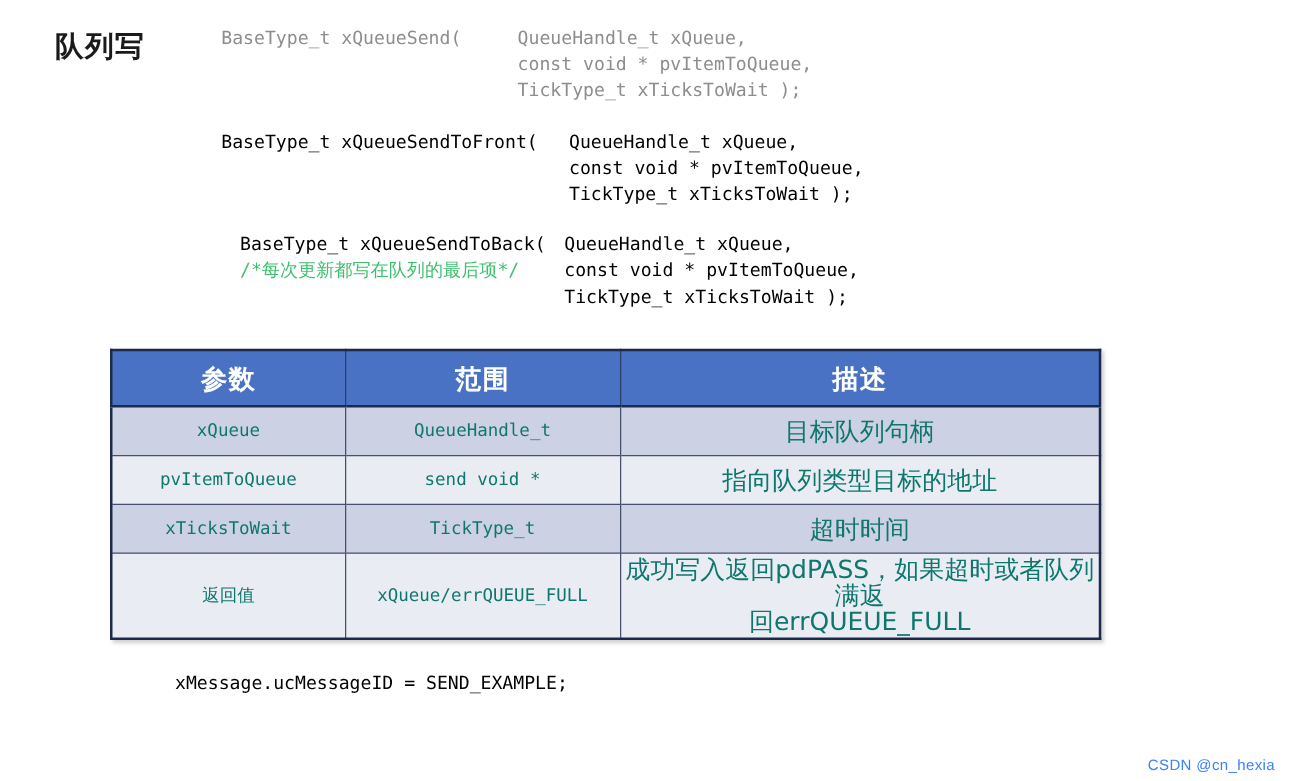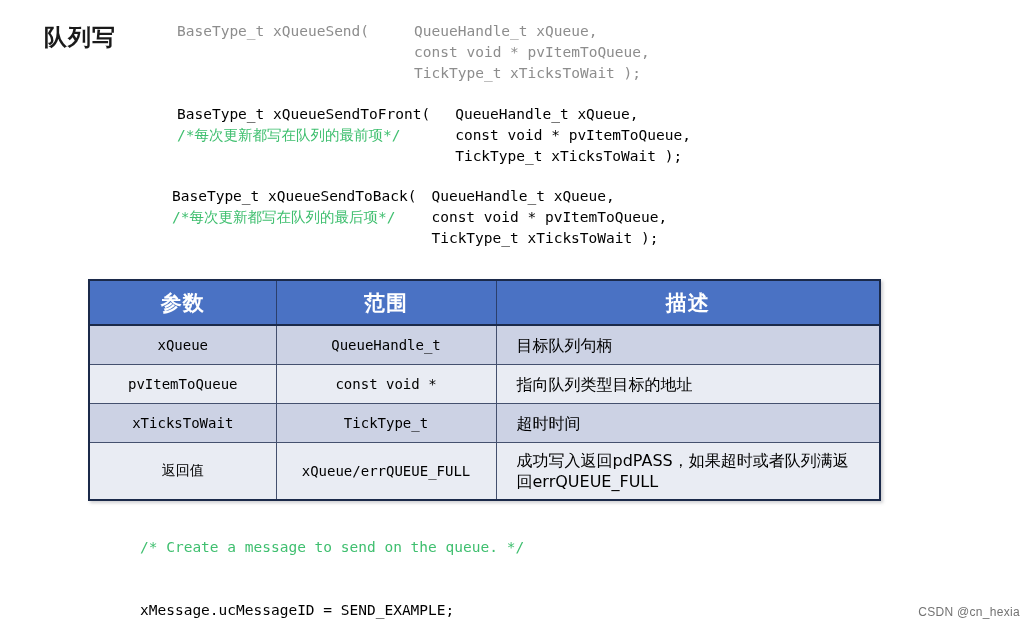--- a/index.html
+++ b/index.html
@@ -54,21 +54,21 @@
     flex-direction: column;
   }
   .sig-line { white-space: pre; }
   .c-gray  { color: #8d8d8d; }
   .c-black { color: #000000; }
   .c-green { color: #3fbf6f; }
 
   #sig-block-1 { left: 177px; top: 21px; }
   #sig-block-1 .sig-right { margin-left: 0px; }
   #sig-block-2 { left: 177px; top: 104px; }
-  #sig-block-3 { left: 172px; top: 186px; }
+  #sig-block-3 { left: 192px; top: 186px; }
 
   .sig-gap-1 { width: 45px; }
   .sig-gap-2 { width: 25px; }
   .sig-gap-3 { width: 15px; }
 
   
   .param-table {
     position: absolute;
     left: 88px;
     top: 279px;
@@ -91,35 +91,35 @@
     height: 41px;
     border: 1px solid #2b3f6b;
     border-bottom: 2px solid #1b2a4a;
     text-align: center;
     letter-spacing: 1px;
   }
   .param-table td {
     border: 1px solid #44506e;
     font-family: "DejaVu Sans Mono", "Liberation Mono", monospace;
     font-size: 14px;
-    color: #000000;
+    color: #0f766e;
     height: 34px;
     padding: 2px 0;
   }
   .param-table td.cell-param,
   .param-table td.cell-range {
     text-align: center;
     vertical-align: middle;
   }
   .param-table td.cell-desc {
-    text-align: left;
+    text-align: center;
     vertical-align: middle;
-    padding-left: 20px;
-    font-family: "DejaVu Sans", "Liberation Sans", sans-serif;
-    font-size: 16px;
+    padding-left: 0;
+    font-family: "DejaVu Sans", "Liberation Sans", sans-serif;
+    font-size: 20px;
     line-height: 21px;
   }
   .row-a td { background: #ccd2e4; }
   .row-b td { background: #e9ecf3; }
   tr.row-last td.cell-param,
   tr.row-last td.cell-range { font-size: 14px; }
   tr.row-last td { height: 52px; }
   td.cjk {
     font-family: "DejaVu Sans", "Liberation Sans", sans-serif;
     font-size: 15px;
@@ -137,21 +137,21 @@
   }
   .example-code .code-line { white-space: pre; }
 
   
   .watermark {
     position: absolute;
     right: 12px;
     bottom: 6px;
     font-family: "Liberation Sans", sans-serif;
     font-size: 12px;
-    color: #737373;
+    color: #3b82f6;
     letter-spacing: 0.3px;
   }
 </style>
 </head>
 <body>
 
 <div class="slide">
 
   <div class="slide-title">队列写</div>
 
@@ -163,21 +163,20 @@
     <div class="sig-right">
       <div class="sig-line c-gray">QueueHandle_t xQueue,</div>
       <div class="sig-line c-gray">const void * pvItemToQueue,</div>
       <div class="sig-line c-gray">TickType_t xTicksToWait );</div>
     </div>
   </div>
 
   <div class="sig-block" id="sig-block-2">
     <div class="sig-left">
       <div class="sig-line c-black">BaseType_t xQueueSendToFront(</div>
-      <div class="sig-line c-green">/*每次更新都写在队列的最前项*/</div>
     </div>
     <div class="sig-gap-2"></div>
     <div class="sig-right">
       <div class="sig-line c-black">QueueHandle_t xQueue,</div>
       <div class="sig-line c-black">const void * pvItemToQueue,</div>
       <div class="sig-line c-black">TickType_t xTicksToWait );</div>
     </div>
   </div>
 
   <div class="sig-block" id="sig-block-3">
@@ -209,21 +208,21 @@
     <tbody>
       <tr class="row-a">
         <td class="cell-param">xQueue</td>
         <td class="cell-range">QueueHandle_t</td>
         <td class="cell-desc">
           <div>目标队列句柄</div>
         </td>
       </tr>
       <tr class="row-b">
         <td class="cell-param">pvItemToQueue</td>
-        <td class="cell-range">const void *</td>
+        <td class="cell-range">send void *</td>
         <td class="cell-desc">
           <div>指向队列类型目标的地址</div>
         </td>
       </tr>
       <tr class="row-a">
         <td class="cell-param">xTicksToWait</td>
         <td class="cell-range">TickType_t</td>
         <td class="cell-desc">
           <div>超时时间</div>
         </td>
@@ -233,21 +232,20 @@
         <td class="cell-range">xQueue/errQUEUE_FULL</td>
         <td class="cell-desc">
           <div>成功写入返回pdPASS，如果超时或者队列满返</div>
           <div>回errQUEUE_FULL</div>
         </td>
       </tr>
     </tbody>
   </table>
 
   <div class="example-code">
-    <div class="code-line c-green">/* Create a message to send on the queue. */</div>
     <div class="code-line c-black">xMessage.ucMessageID = SEND_EXAMPLE;</div>
     
     
     
     
   </div>
 
   <div class="watermark">CSDN @cn_hexia</div>
 
 </div>

